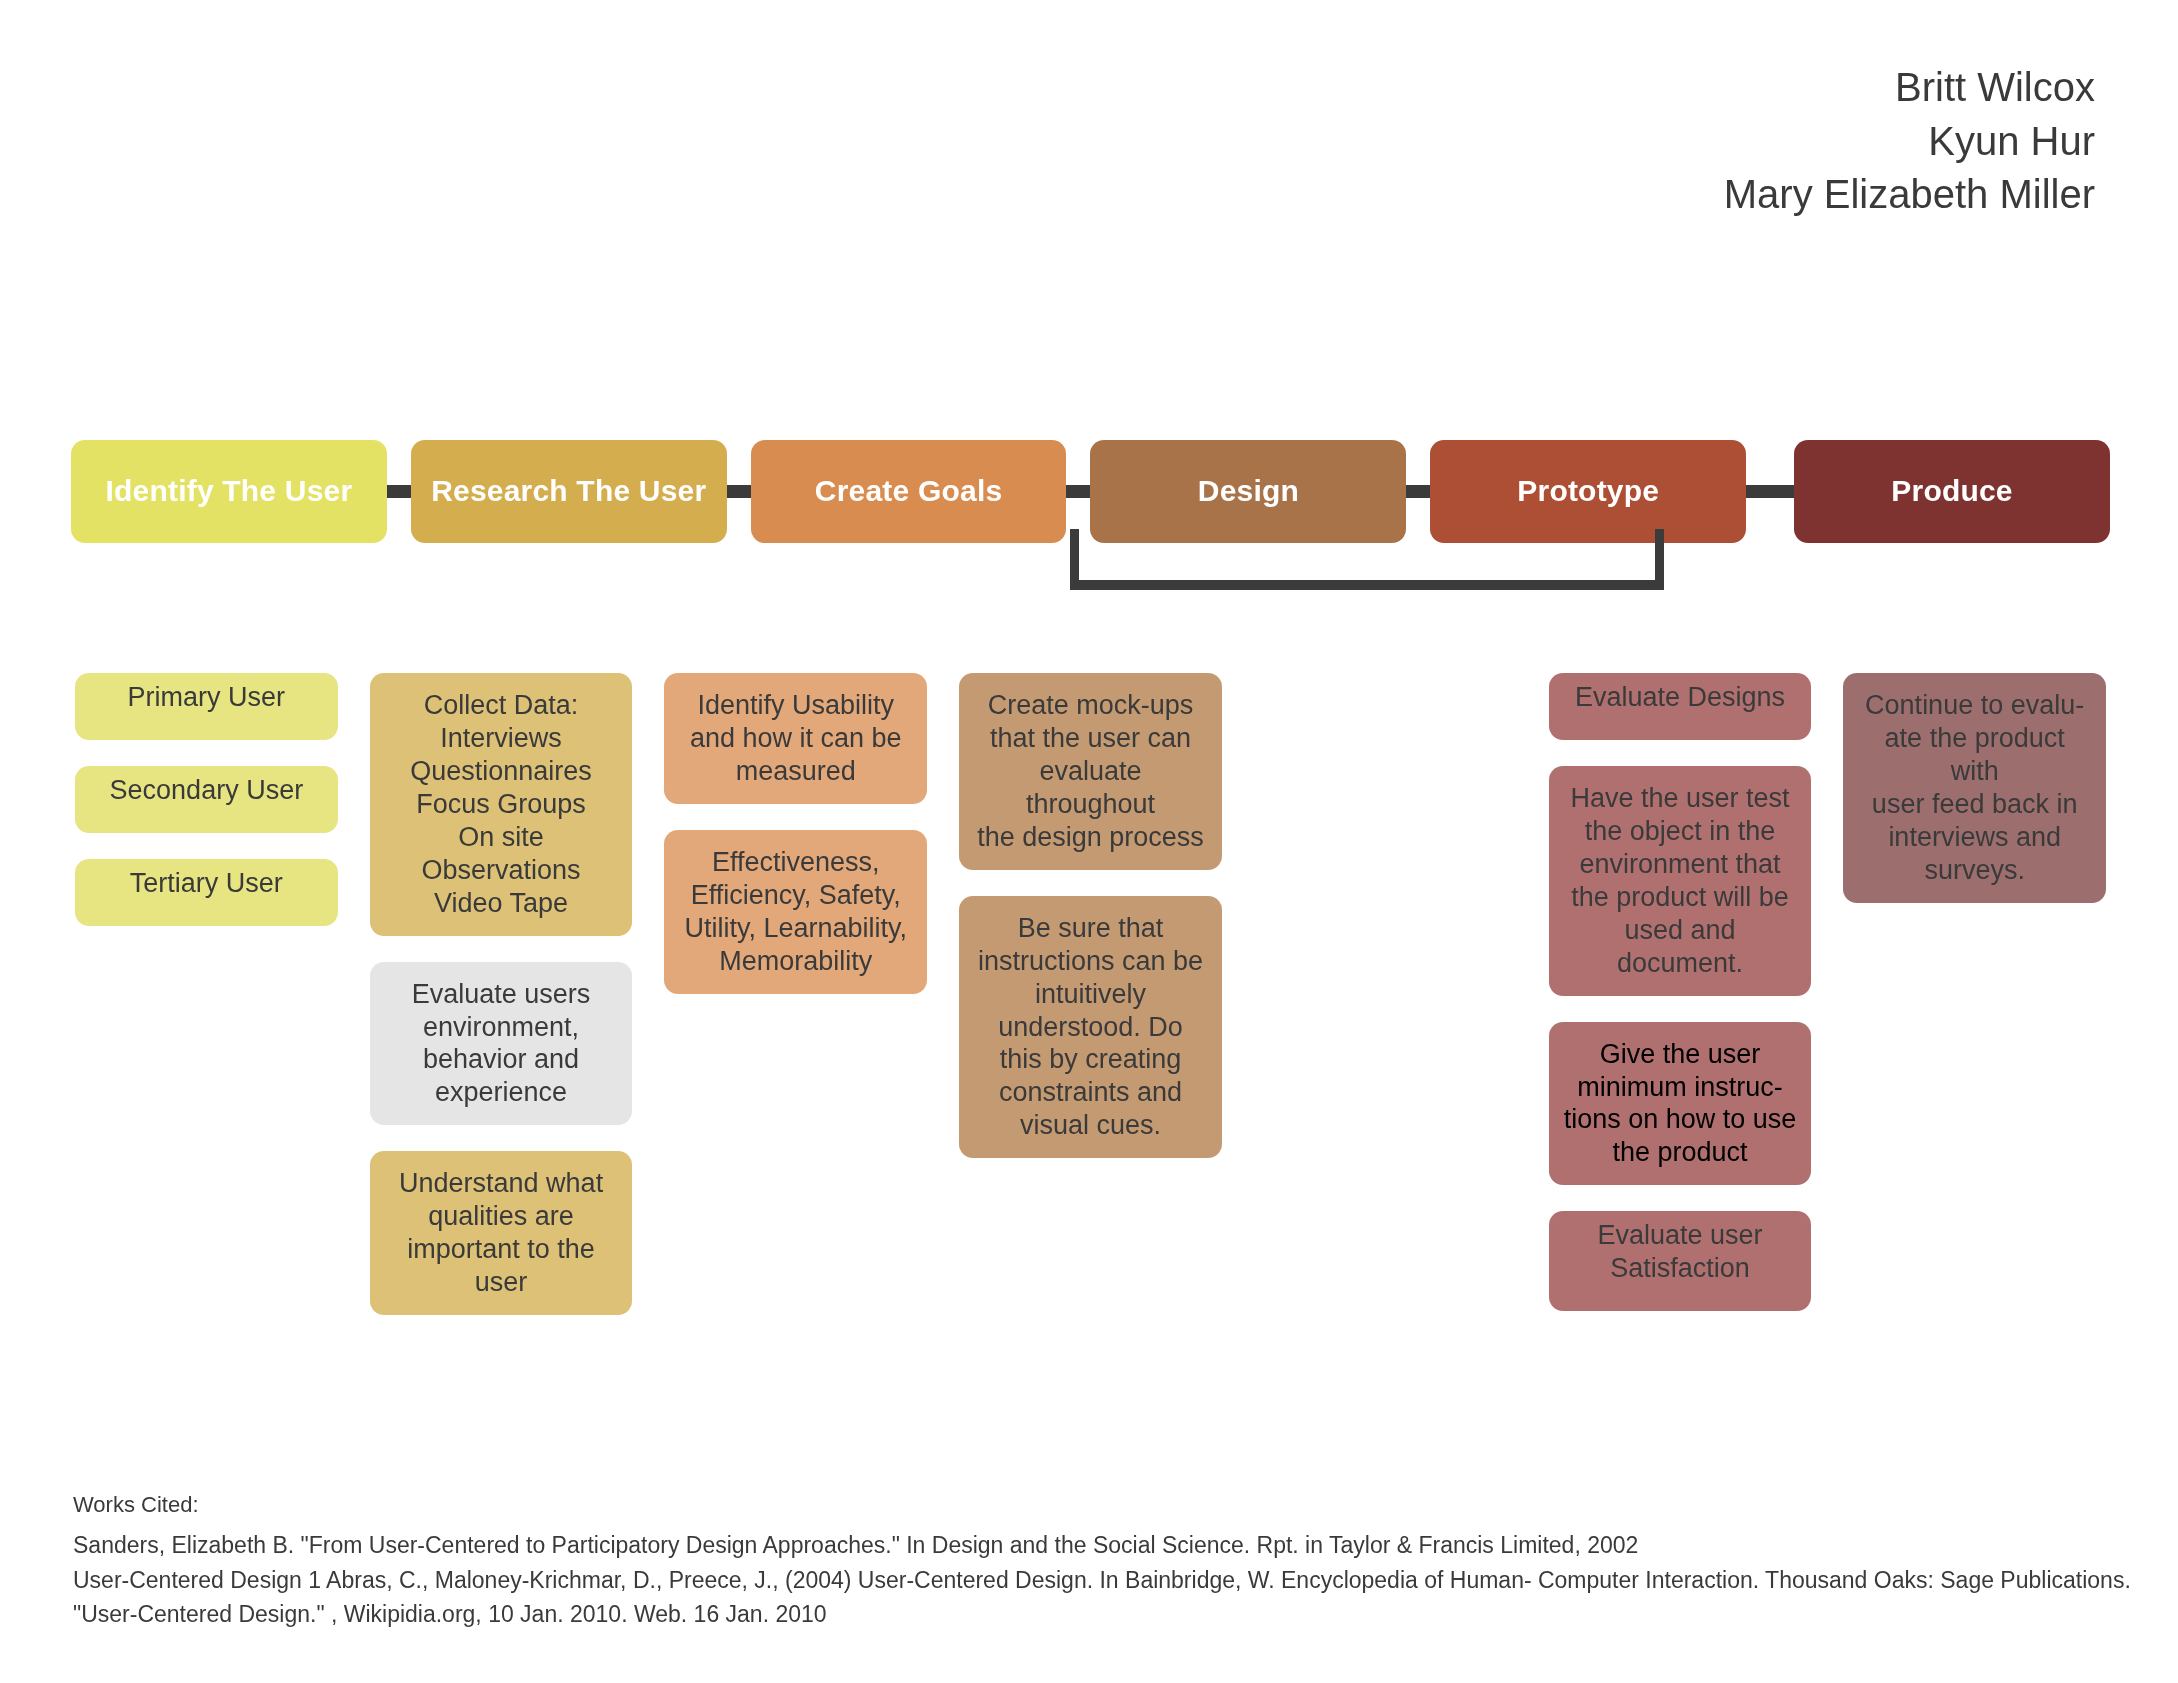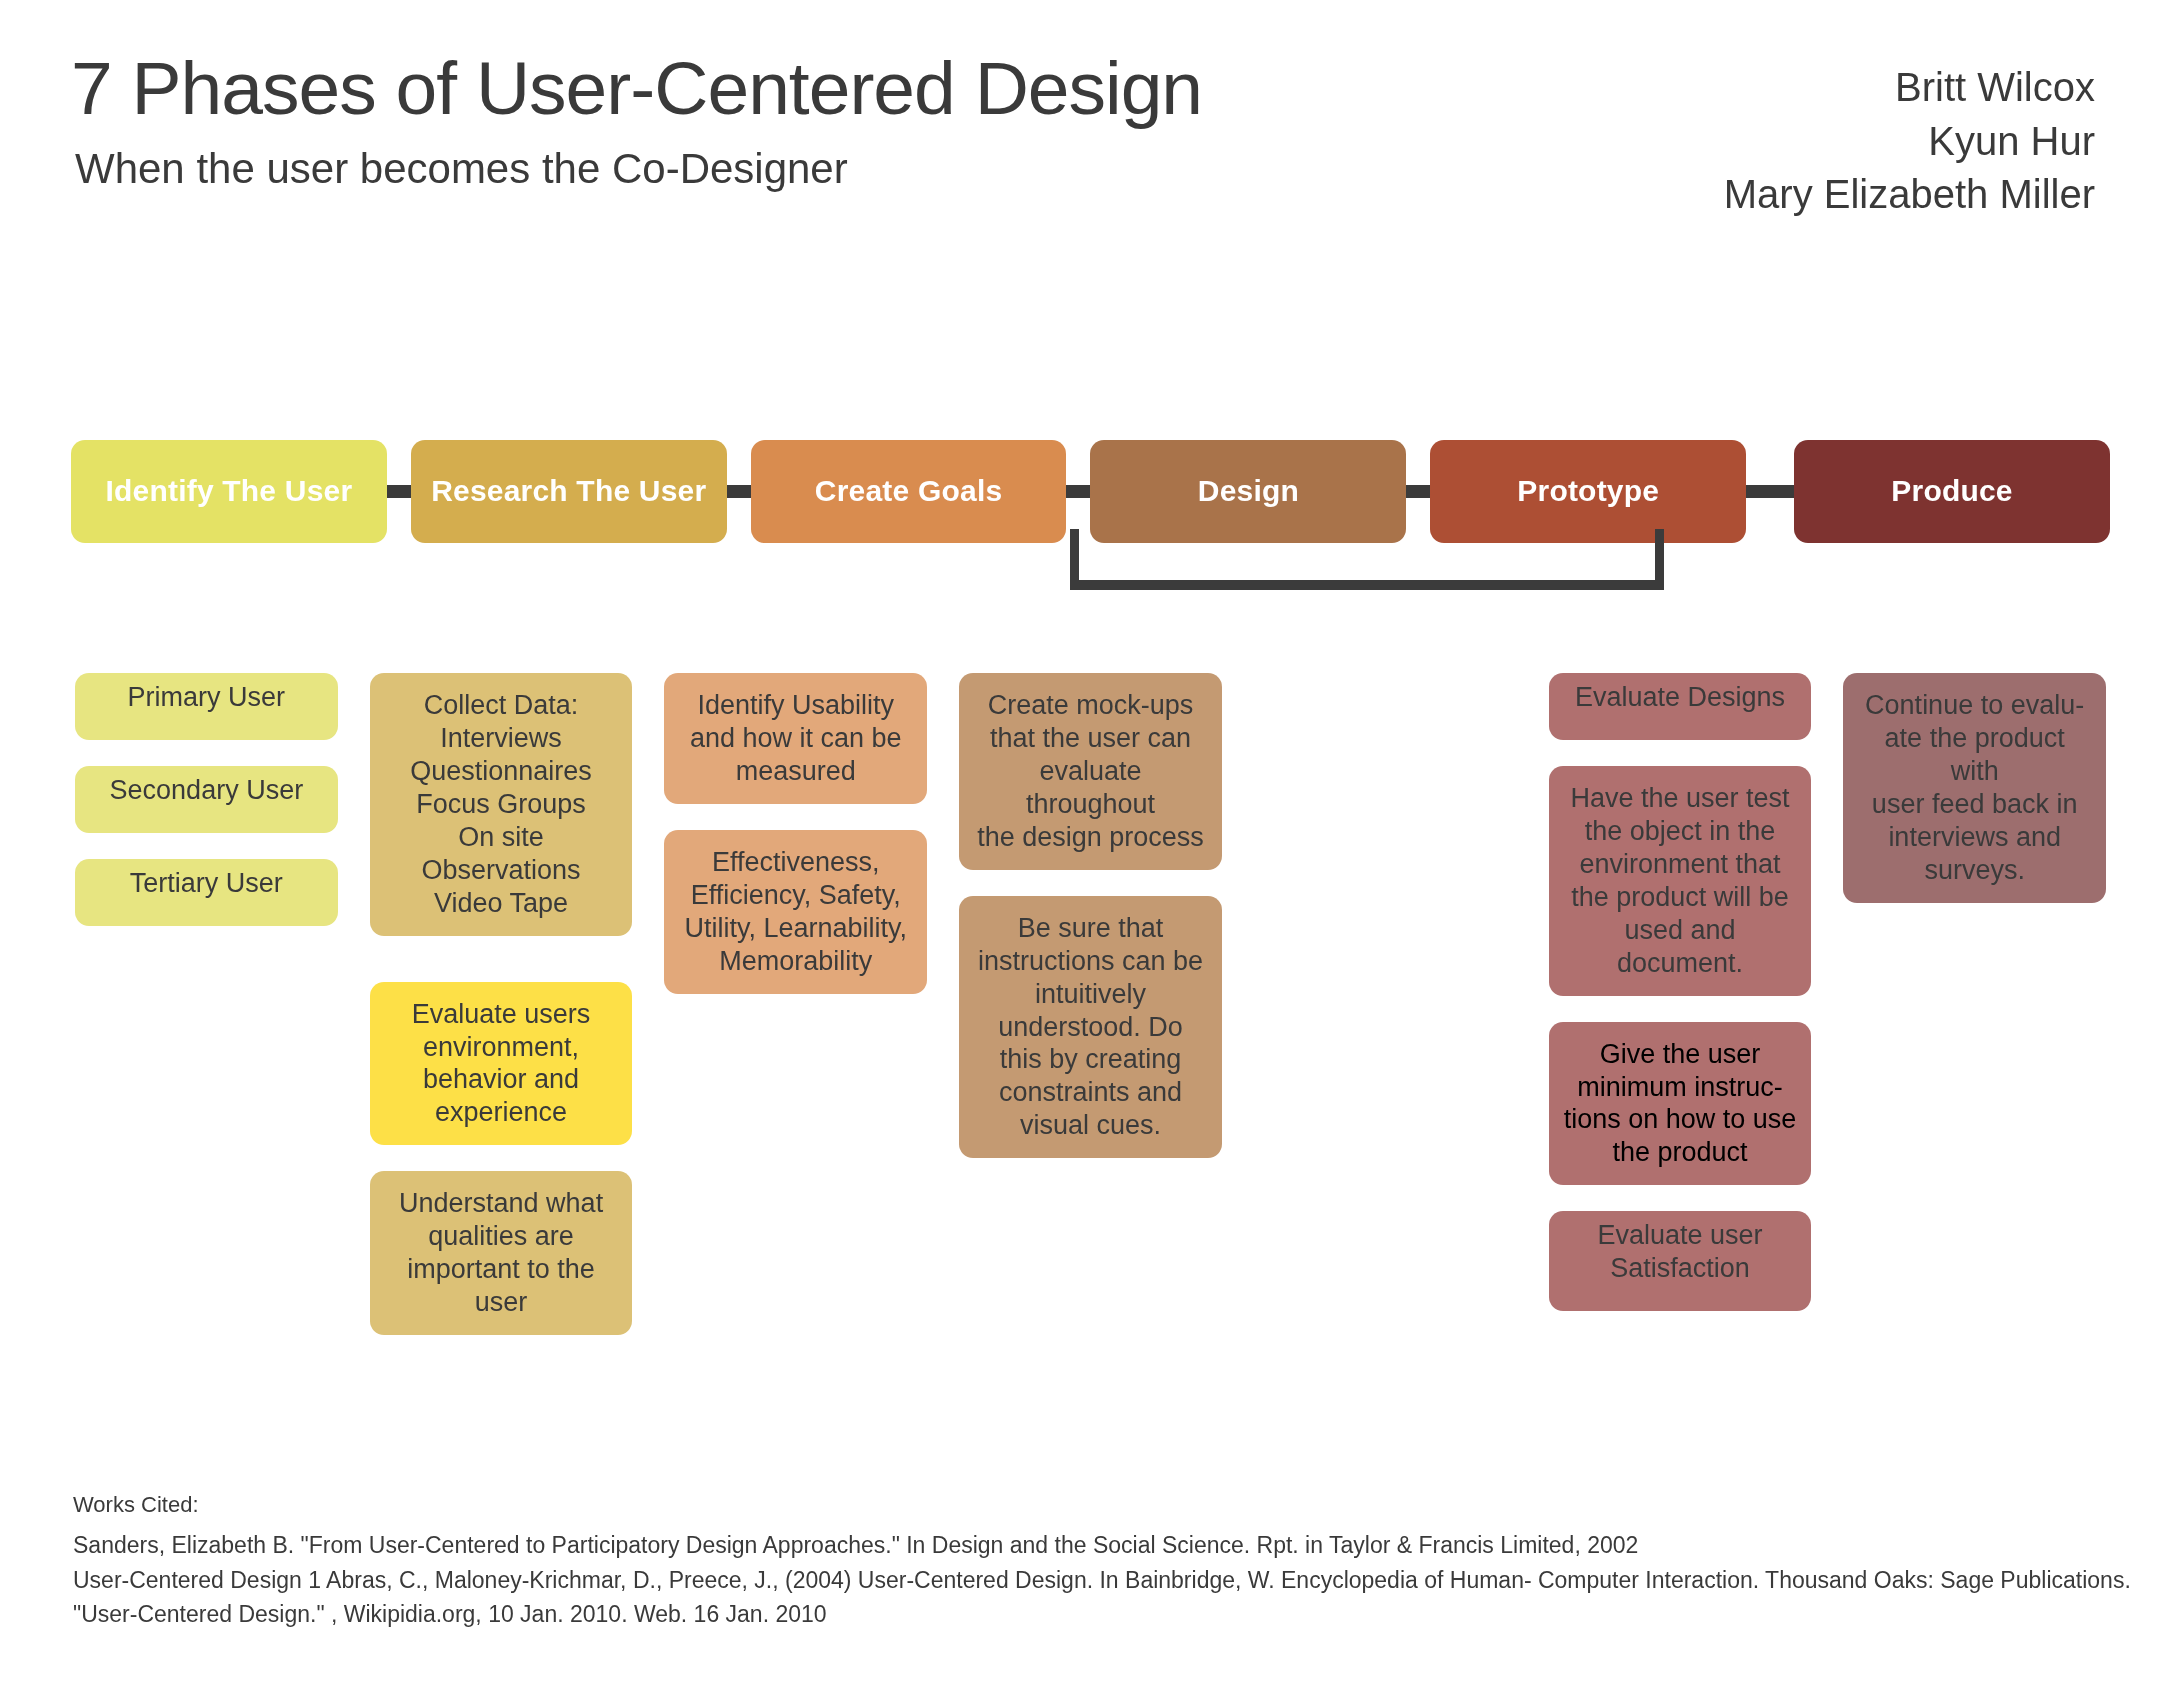--- a/index.html
+++ b/index.html
@@ -164,24 +164,20 @@
     font-size: 23px;
     color: #3a3a3a;
     line-height: 1.50;
     white-space: nowrap;
   }
 </style>
 </head>
 <body>
 
 <div class="header">
-  <div class="title-block">
-    <h1 class="main-title">7 Phases of User-Centered Design</h1>
-    <div class="subtitle">When the user becomes the Co-Designer</div>
-  </div>
   <div class="authors">
     <div class="author-line">Britt Wilcox</div>
     <div class="author-line">Kyun Hur</div>
     <div class="author-line">Mary Elizabeth Miller</div>
   </div>
 </div>
 
 <div class="phase-row">
   <div class="phase-chip" style="background: rgb(228, 226, 101); color: rgb(255, 255, 255);">Identify The User</div>
   <div class="connector" style="background: rgb(59, 59, 59);"></div>
@@ -212,21 +208,21 @@
   </div>
   <div class="col-gap"></div>
 
   <div class="column">
     <div class="card" style="background: rgb(220, 193, 118); color: rgb(58, 58, 58);">Collect Data:
 Interviews
 Questionnaires
 Focus Groups
 On site Observations
 Video Tape</div>
-    <div class="card" style="background: #fde047; color: rgb(58, 58, 58); margin-top: 20px;">Evaluate users
+    <div class="card" style="background: #e5e5e5; color: rgb(58, 58, 58);">Evaluate users
 environment,
 behavior and
 experience</div>
     <div class="card" style="background: rgb(220, 193, 118); color: rgb(58, 58, 58);">Understand what
 qualities are
 important to the
 user</div>
   </div>
   <div class="col-gap"></div>
 

